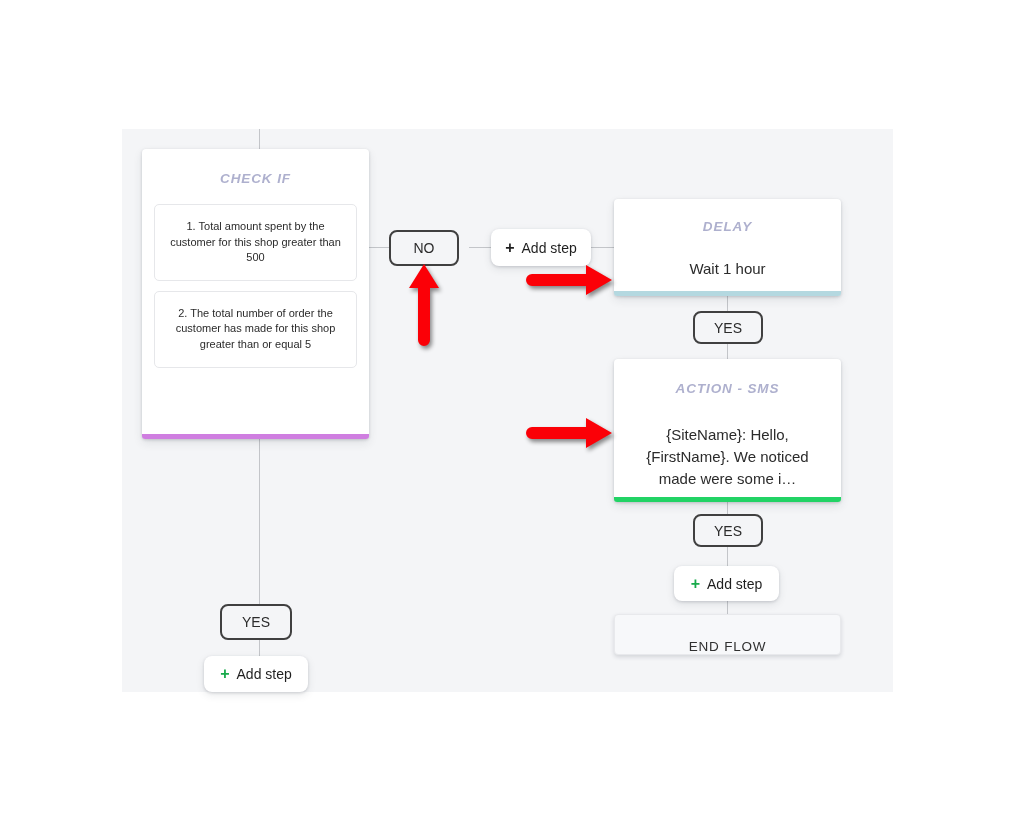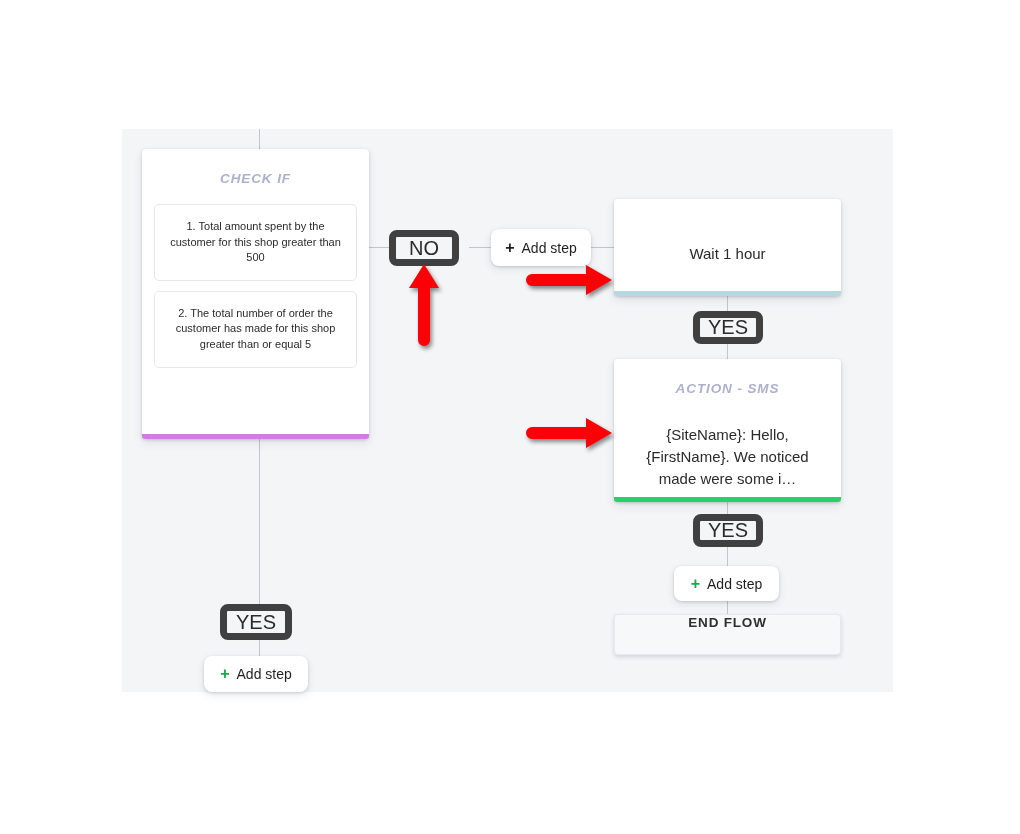--- a/index.html
+++ b/index.html
@@ -115,39 +115,39 @@
     position: absolute;
     left: 492px;
     top: 485px;
     width: 227px;
     height: 41px;
     background: #f7f8fa;
     border: 1px solid #e8e9ec;
     border-radius: 4px;
     box-shadow: 0 2px 4px rgba(40,45,60,.16);
     display: flex;
-    align-items: flex-start;
+    align-items: flex-end;
     justify-content: center;
     font-size: 13.5px;
-    font-weight: bold;
+    font-weight: normal;
     letter-spacing: .8px;
     color: #303030;
     box-sizing: border-box;
   }
 
   
   .branch-pill {
     position: absolute;
     background: #f4f5f7;
-    border: 7px solid #404040;
+    border: 2px solid #404040;
     border-radius: 8px;
     display: flex;
     align-items: center;
     justify-content: center;
-    font-size: 20px;
+    font-size: 14px;
     color: #2b2b2b;
     box-sizing: border-box;
   }
   .add-step-btn {
     position: absolute;
     background: #ffffff;
     border-radius: 8px;
     box-shadow: 0 1px 3px rgba(40,45,60,.18), 0 3px 8px rgba(40,45,60,.10);
     display: flex;
     align-items: center;
@@ -201,20 +201,21 @@
   <div class="branch-pill" style="left:267px; top:101px; width:70px; height:36px;">
     <span>NO</span>
   </div>
 
   <div class="add-step-btn" style="left:369px; top:100px; width:100px; height:37px;">
     <span class="plus dark">+</span>
     <span>Add step</span>
   </div>
 
   <div class="card" id="delay-card">
+    <div class="card-title">DELAY</div>
     <div class="card-body">Wait 1 hour</div>
     <div class="accent" style="background:#b4d8e0;"></div>
   </div>
 
   <div class="branch-pill" style="left:571px; top:182px; width:70px; height:33px;">
     <span>YES</span>
   </div>
 
   <div class="card" id="sms-card">
     <div class="card-title">ACTION - SMS</div>

